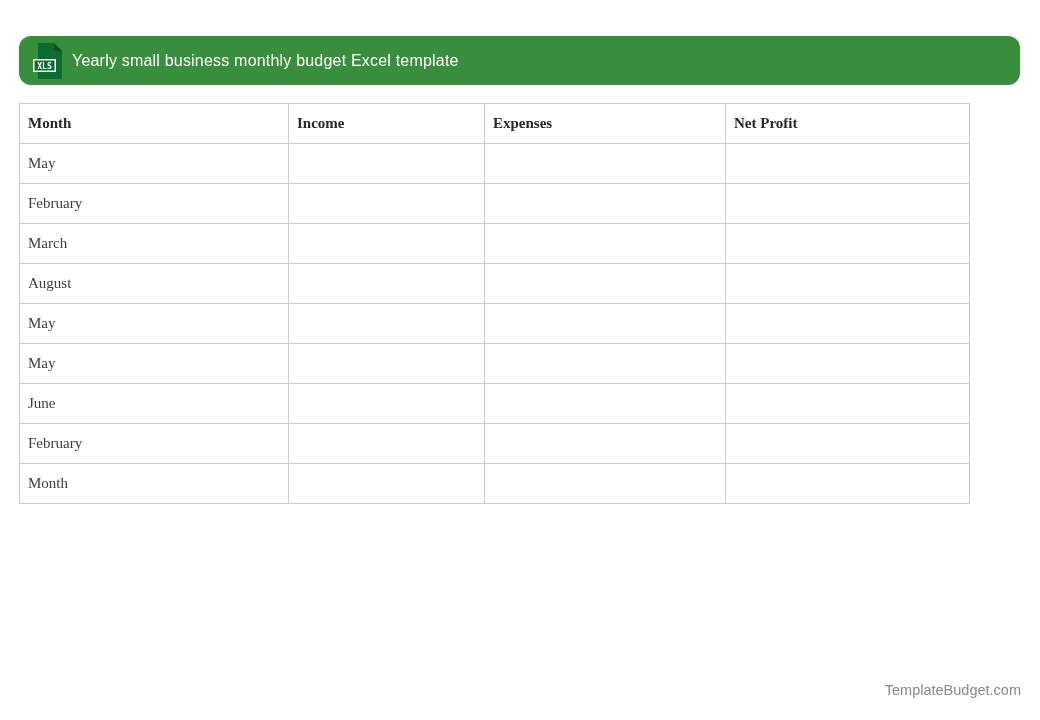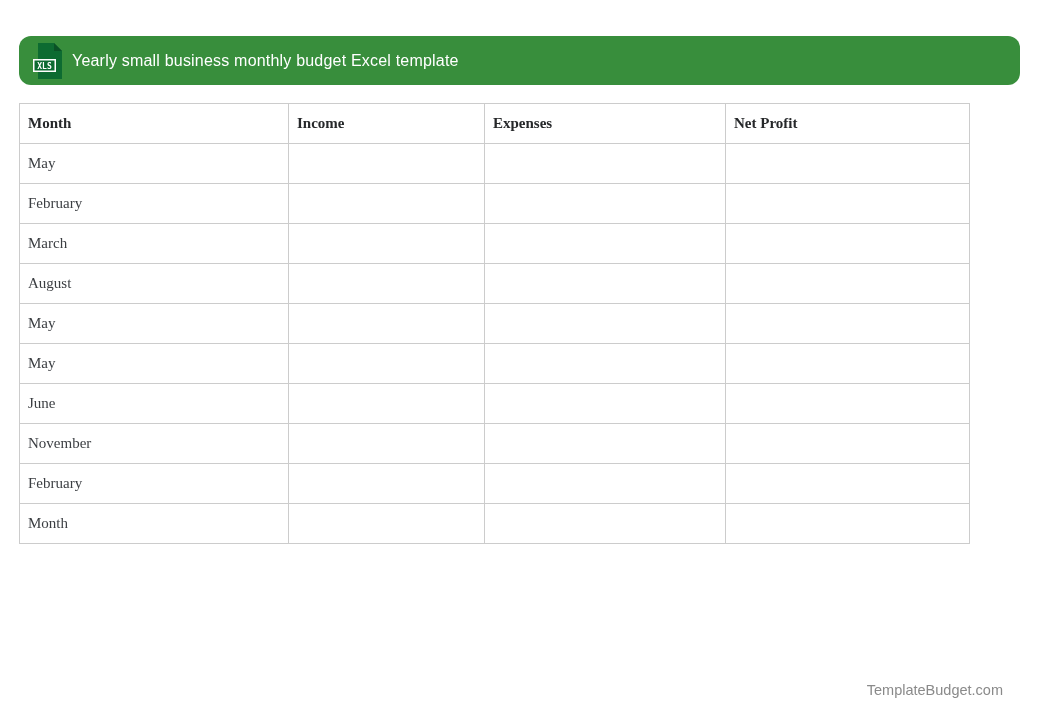--- a/index.html
+++ b/index.html
@@ -65,21 +65,21 @@
     font-weight: 700;
     color: #26282a;
   }
   .budget-table td {
     font-weight: 400;
     color: #3b3e42;
   }
   
   .footer-credit {
     position: absolute;
-    right: 37px;
+    right: 19px;
     top: 682px;
     font-size: 14.5px;
     color: #8a8a8a;
   }
 </style>
 </head>
 <body>
 
 <div class="page">
 
@@ -147,26 +147,20 @@
           <td></td>
           <td></td>
         </tr>
         <tr>
           <td>June</td>
           <td></td>
           <td></td>
           <td></td>
         </tr>
         <tr>
-          <td>November</td>
-          <td></td>
-          <td></td>
-          <td></td>
-        </tr>
-        <tr>
           <td>February</td>
           <td></td>
           <td></td>
           <td></td>
         </tr>
         <tr>
           <td>Month</td>
           <td></td>
           <td></td>
           <td></td>

